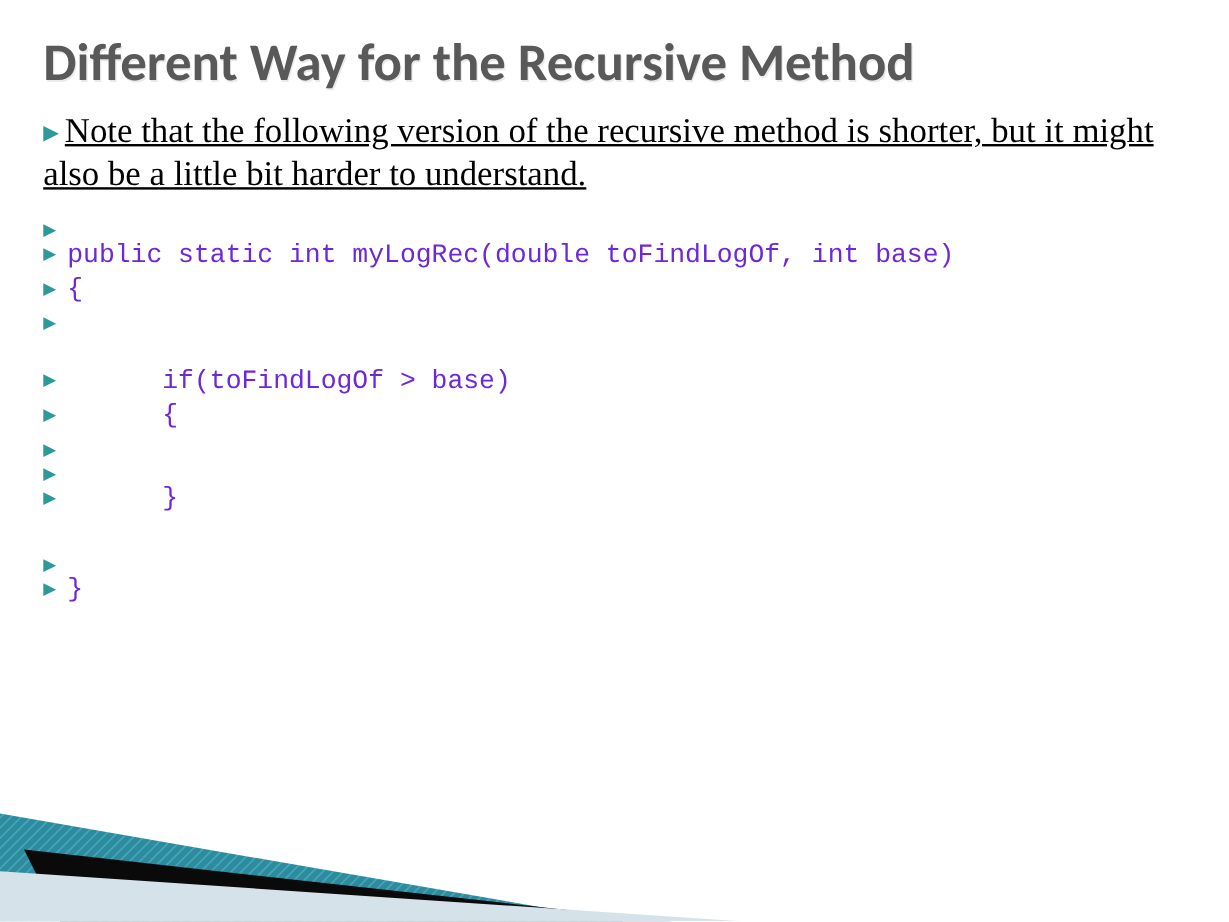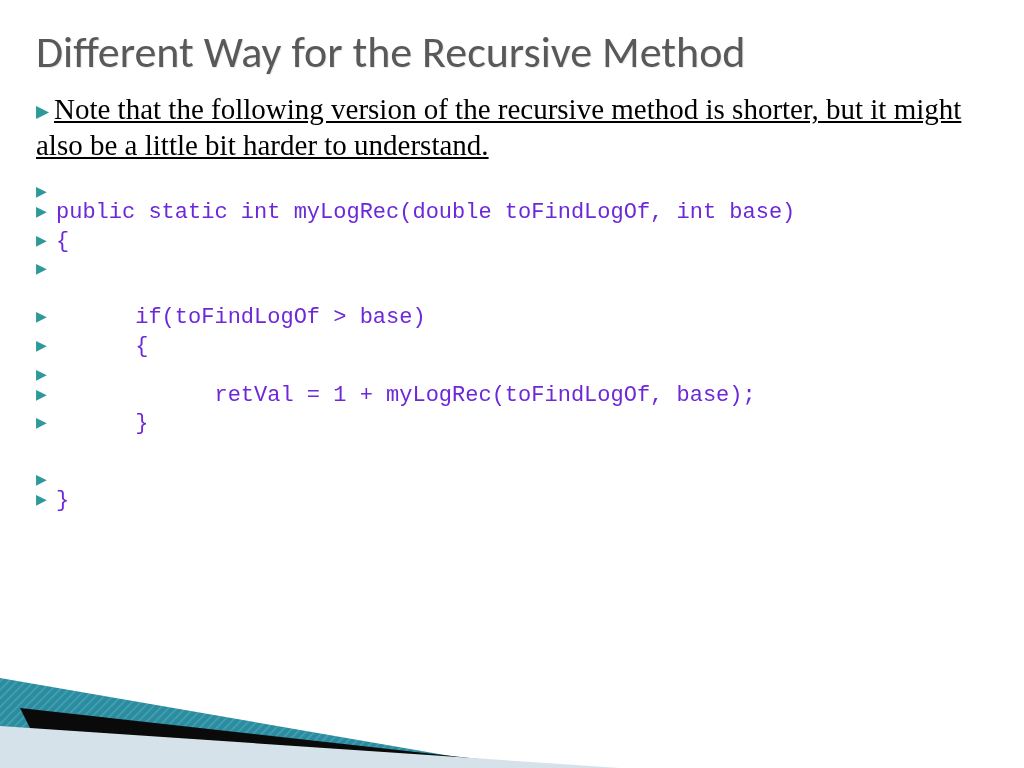--- a/index.html
+++ b/index.html
@@ -7,21 +7,21 @@
       width: 1024px;
       height: 768px;
       background: #ffffff;
       position: relative;
       overflow: hidden;
       font-family: Calibri, Arial, sans-serif;
     }
     .slide-title {
       padding: 28px 36px 16px 36px;
       font-size: 44px;
-      font-weight: normal;
+      font-weight: bold;
       color: #595959;
       line-height: 1.1;
       text-shadow: 1px 1px 0 rgba(200,200,200,0.4);
     }
     .content {
       padding: 6px 36px 0 36px;
     }
     .bullet-marker {
       color: #2E9999;
       font-size: 16px;
@@ -107,21 +107,20 @@
   </div>
   <div class="code-row">
     <span class="bullet-marker small">▶</span>
     <span class="code-line">      {</span>
   </div>
   <div class="code-row">
     <span class="bullet-marker small">▶</span>
   </div>
   <div class="code-row">
     <span class="bullet-marker small">▶</span>
-    <span class="code-line">            retVal = 1 + myLogRec(toFindLogOf, base);</span>
   </div>
   <div class="code-row">
     <span class="bullet-marker small">▶</span>
     <span class="code-line">      }</span>
   </div>
   <div class="empty-line"></div>
   <div class="code-row">
     <span class="bullet-marker small">▶</span>
   </div>
   <div class="code-row">

